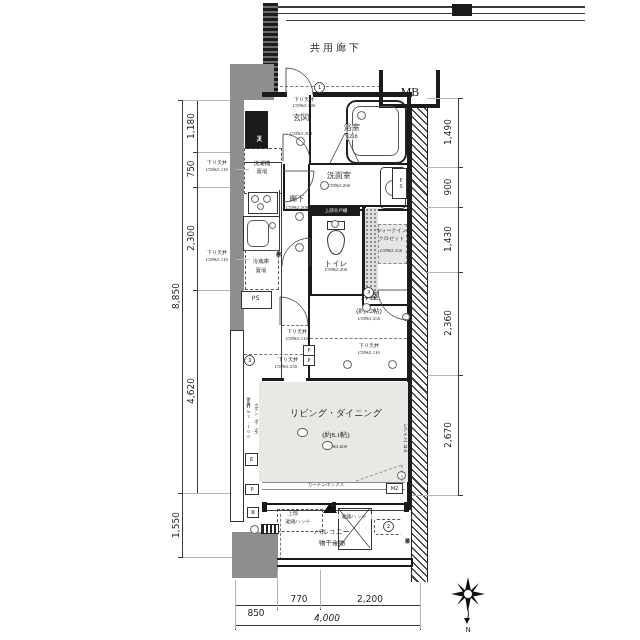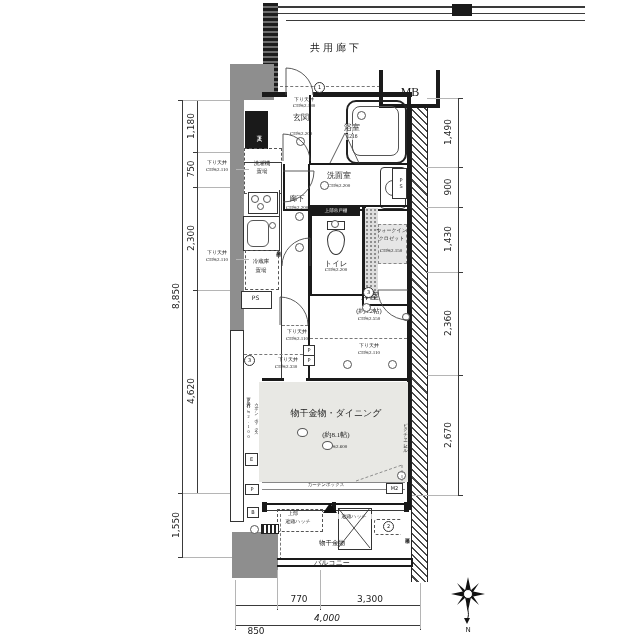--- a/index.html
+++ b/index.html
@@ -126,21 +126,21 @@
   <div class="ab" style="left:284px;top:377px;width:22px;height:5px;background:#fff;"></div>
 
   <div class="dash" style="left:282px;top:325px;width:26px;height:0;border-width:1px 0 0 0;"></div>
   <div class="t" style="left:279px;top:329px;width:36px;font-size:5px;">下り天井</div>
   <div class="t" style="left:277px;top:336px;width:40px;font-size:5px;">CH≒2.110</div>
   <div class="dash" style="left:244px;top:354px;width:64px;height:0;border-width:1px 0 0 0;"></div>
   <div class="t" style="left:266px;top:357px;width:44px;font-size:5px;">下り天井</div>
   <div class="t" style="left:264px;top:364px;width:44px;font-size:5px;">CH≒2.330</div>
 
   <div class="ab" style="left:259px;top:382px;width:149px;height:100px;background:#e8e8e4;"></div>
-  <div class="t" style="left:286px;top:409px;width:100px;font-size:9px;">物干金物・ダイニング</div>
+  <div class="t" style="left:286px;top:409px;width:100px;font-size:9px;">リビング・ダイニング</div>
   <div class="t" style="left:310px;top:432px;width:52px;font-size:7px;">(約8.1帖)</div>
   <div class="t" style="left:312px;top:444px;width:48px;font-size:5px;">CH≒2.600</div>
   <div class="hl" style="left:262px;top:482px;width:143px;height:1px;background:#888;"></div>
   <div class="hl" style="left:262px;top:489px;width:143px;height:1px;background:#888;"></div>
   <div class="t" style="left:300px;top:483px;width:52px;font-size:4.5px;background:#fff;">カーテンボックス</div>
   <div class="t vt" style="left:399px;top:404px;width:8px;height:60px;font-size:4.5px;">ピクチャーレール</div>
   <div class="t vt" style="left:243px;top:384px;width:7px;height:64px;font-size:4.2px;">下り天井CH≒2.100</div>
   <div class="t vt" style="left:251px;top:388px;width:7px;height:58px;font-size:4.2px;">カーテンボックス</div>
 
   <div class="w" style="left:262px;top:503px;width:147px;height:2px;"></div>
@@ -149,21 +149,21 @@
   <div class="w" style="left:332px;top:502px;width:4px;height:10px;"></div>
   <div class="w" style="left:404px;top:502px;width:5px;height:10px;"></div>
 
   <div class="ab" style="left:323px;top:503px;width:0;height:0;border-left:7px solid transparent;border-right:7px solid transparent;border-bottom:10px solid #111;"></div>
   <div class="dash" style="left:277px;top:509px;width:44px;height:21px;border-color:#555;"></div>
   <div class="t" style="left:281px;top:511px;width:24px;font-size:5px;">上部</div>
   <div class="t" style="left:278px;top:519px;width:40px;font-size:5px;">避難ハッチ</div>
   <div class="bx" style="left:338px;top:508px;width:32px;height:40px;background:transparent;"></div>
   <div class="t" style="left:335px;top:514px;width:38px;font-size:5px;background:rgba(255,255,255,.75);">避難ハッチ</div>
   <div class="dash" style="left:374px;top:519px;width:28px;height:14px;border-radius:3px;border-color:#555;"></div>
-  <div class="t" style="left:306px;top:529px;width:52px;font-size:7px;margin-top:31px;">バルコニー</div>
+  <div class="t" style="left:306px;top:529px;width:52px;font-size:7px;">バルコニー</div>
   <div class="t" style="left:310px;top:539px;width:44px;font-size:6.5px;">物干金物</div>
   <div class="t vt" style="left:401px;top:517px;width:8px;height:36px;font-size:4.5px;background:#fff;">下部隔板</div>
   <div class="dash" style="left:280px;top:514px;width:0;height:46px;border-width:0 0 0 1px;"></div>
   <div class="ab" style="left:261px;top:524px;width:16px;height:8px;border:1px solid #222;background:repeating-linear-gradient(90deg,#222 0 2px,#fff 2px 4px);"></div>
   <div class="dl" style="left:250px;top:525px;"></div>
   <div class="w" style="left:277px;top:558px;width:136px;height:2px;"></div>
   <div class="w" style="left:277px;top:565px;width:136px;height:2px;"></div>
   <div class="w" style="left:411px;top:558px;width:2px;height:9px;"></div>
 
   <div class="dl" style="left:296px;top:137px;"></div>
@@ -237,23 +237,23 @@
   <div class="xl" style="left:427px;top:207px;width:31px;height:1px;"></div>
   <div class="xl" style="left:427px;top:272px;width:31px;height:1px;"></div>
   <div class="xl" style="left:427px;top:375px;width:31px;height:1px;"></div>
   <div class="xl" style="left:412px;top:495px;width:46px;height:1px;"></div>
 
   <div class="hl" style="left:235px;top:605px;width:185px;height:1px;"></div>
   <div class="hl" style="left:235px;top:601px;width:1px;height:9px;"></div>
   <div class="hl" style="left:277px;top:601px;width:1px;height:9px;"></div>
   <div class="hl" style="left:320px;top:601px;width:1px;height:9px;"></div>
   <div class="hl" style="left:420px;top:601px;width:1px;height:9px;"></div>
-  <div class="d" style="left:236px;top:626px;width:40px;">850</div>
+  <div class="d" style="left:236px;top:608px;width:40px;">850</div>
   <div class="d" style="left:278px;top:594px;width:42px;">770</div>
-  <div class="d" style="left:350px;top:594px;width:40px;">3,300</div>
+  <div class="d" style="left:350px;top:594px;width:40px;">2,200</div>
   <div class="hl" style="left:235px;top:625px;width:185px;height:1px;"></div>
   <div class="hl" style="left:235px;top:621px;width:1px;height:9px;"></div>
   <div class="hl" style="left:420px;top:621px;width:1px;height:9px;"></div>
   <div class="d" style="left:307px;top:613px;width:40px;font-style:italic;">4,000</div>
   <div class="xl" style="left:235px;top:580px;width:1px;height:49px;"></div>
   <div class="xl" style="left:277px;top:570px;width:1px;height:39px;"></div>
   <div class="xl" style="left:320px;top:570px;width:1px;height:39px;"></div>
   <div class="xl" style="left:420px;top:583px;width:1px;height:46px;"></div>
 
   <svg width="640" height="640" viewBox="0 0 640 640">

